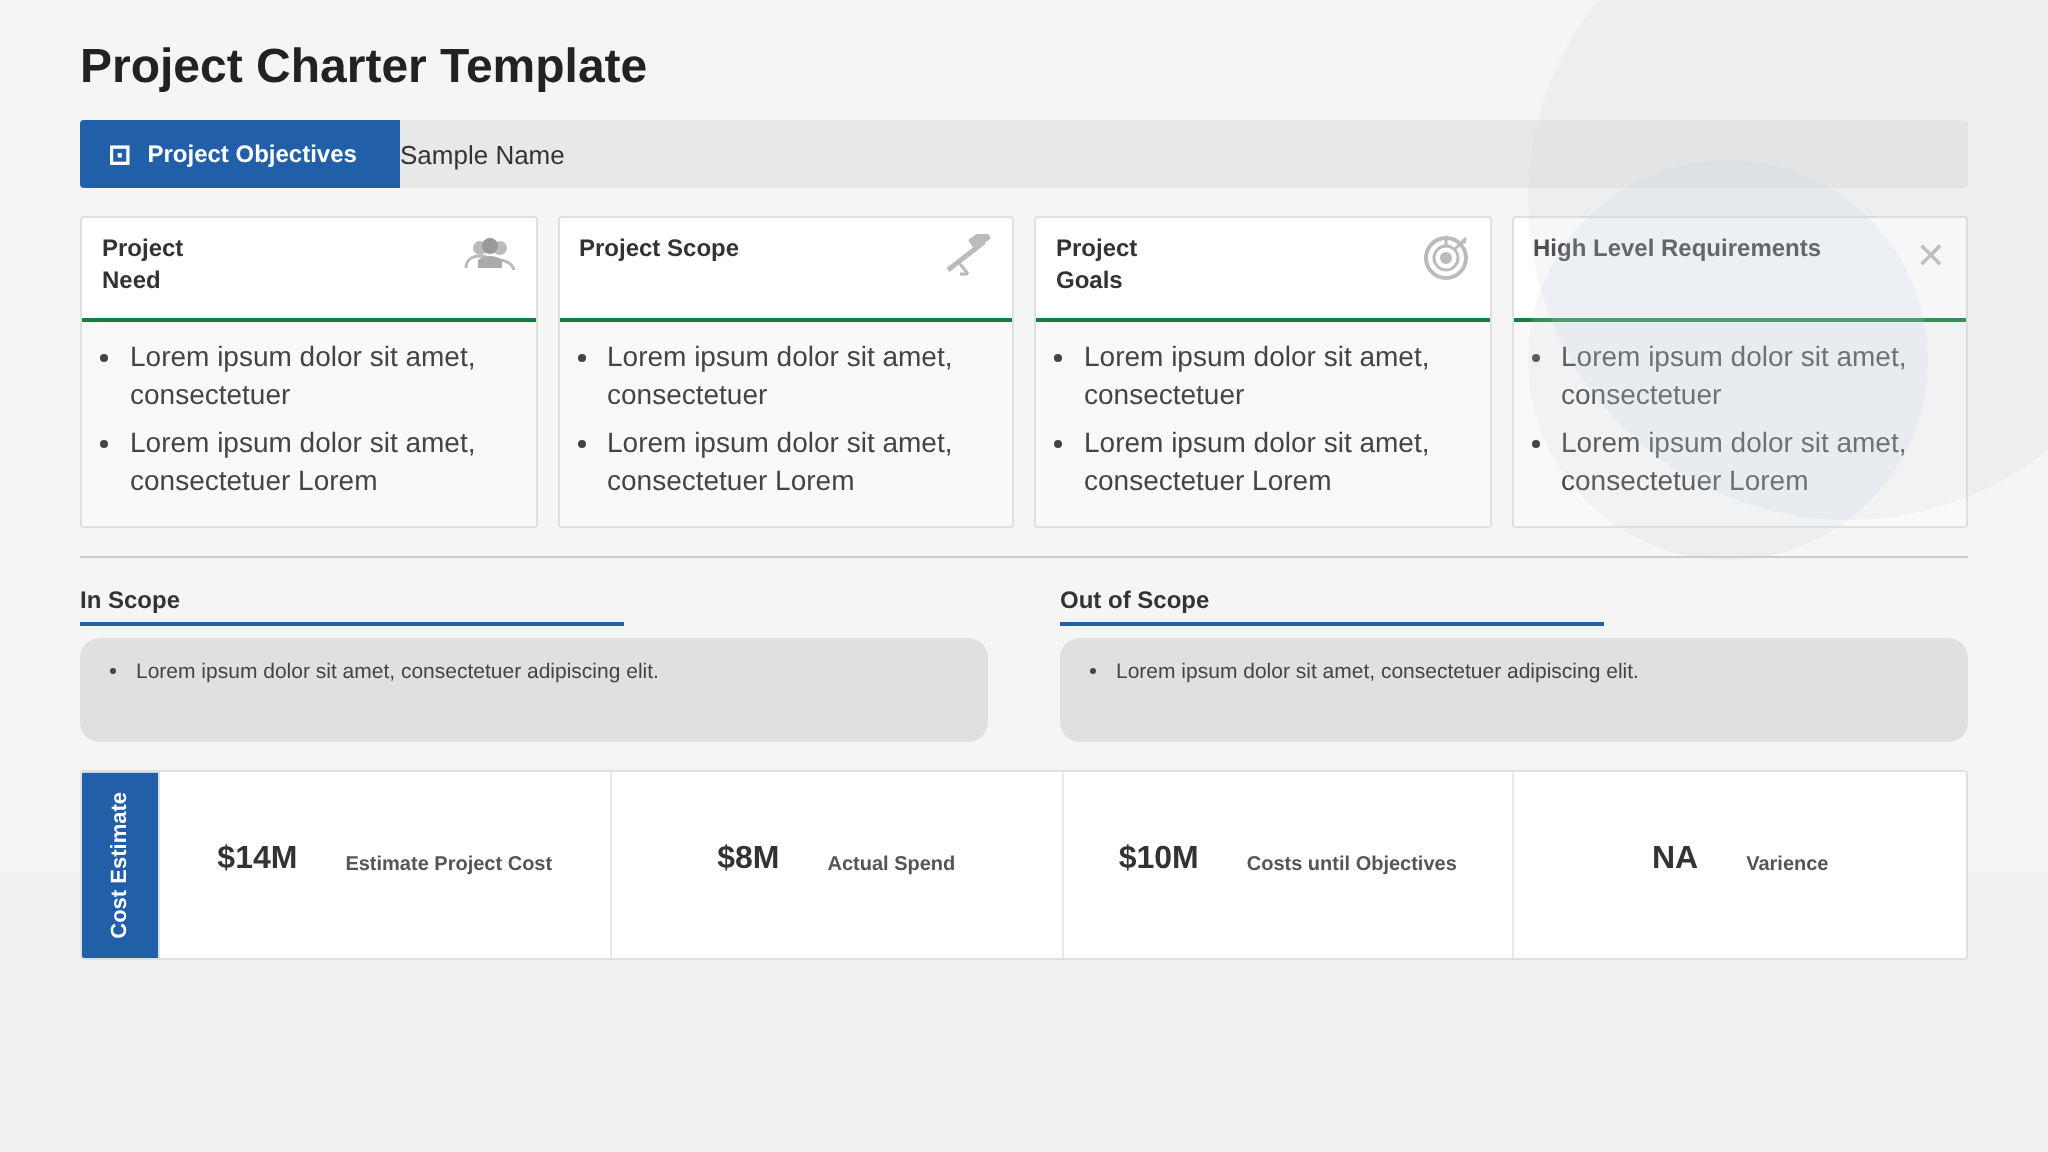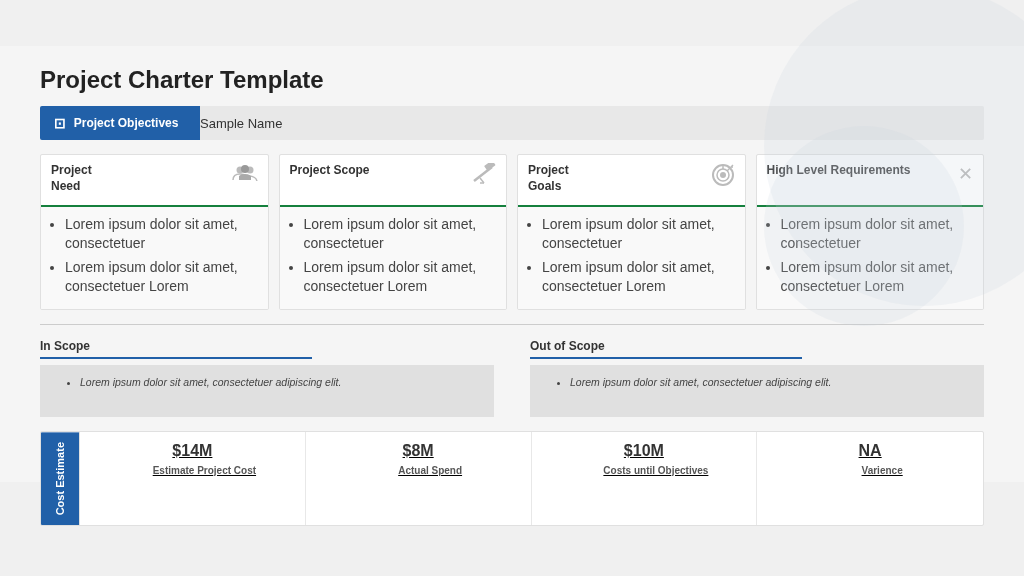--- a/index.html
+++ b/index.html
@@ -10,21 +10,20 @@
       height: 576px;
       overflow: hidden;
       position: relative;
     }
     .page {
       width: 1024px;
       height: 436px;
       background: #f5f5f5;
       padding: 20px 40px 16px 40px;
       position: relative;
-      margin-top: 46px;
     }
     
     .bg-circle {
       position: absolute;
       border-radius: 50%;
       background: rgba(200,210,220,0.18);
       pointer-events: none;
     }
     .bg-circle-1 { width: 320px; height: 320px; right: -60px; top: -60px; }
     .bg-circle-2 { width: 200px; height: 200px; right: 60px; top: 80px; }
@@ -131,24 +130,23 @@
       margin-bottom: 4px;
     }
     .scope-underline {
       height: 2px;
       background: #2160a8;
       width: 60%;
       margin-bottom: 6px;
     }
     .scope-content {
       background: #e0e0e0;
-      border-radius: 0;
-      padding: 10px 26px;
+      border-radius: 10px;
+      padding: 10px 14px;
       min-height: 52px;
-      font-style: italic;
     }
     .scope-content ul {
       list-style: disc;
       padding-left: 14px;
     }
     .scope-content ul li {
       font-size: 10.5px;
       color: #444;
       line-height: 1.4;
     }
@@ -186,27 +184,25 @@
       line-height: 1.3;
     }
     .cost-items {
       display: grid;
       grid-template-columns: repeat(4, 1fr);
       flex: 1;
       border-left: 1px solid #e0e0e0;
     }
     .cost-item {
       display: flex;
-      flex-direction: column;
       align-items: center;
-      justify-content: flex-start;
+      justify-content: center;
       padding: 10px 8px;
       border-right: 1px solid #e8e8e8;
       text-align: center;
-      text-decoration: underline;
     }
     .cost-item:last-child { border-right: none; }
     .cost-value {
       font-size: 16px;
       font-weight: 600;
       color: #333;
       margin-bottom: 4px;
     }
     .cost-desc {
       font-size: 10px;

